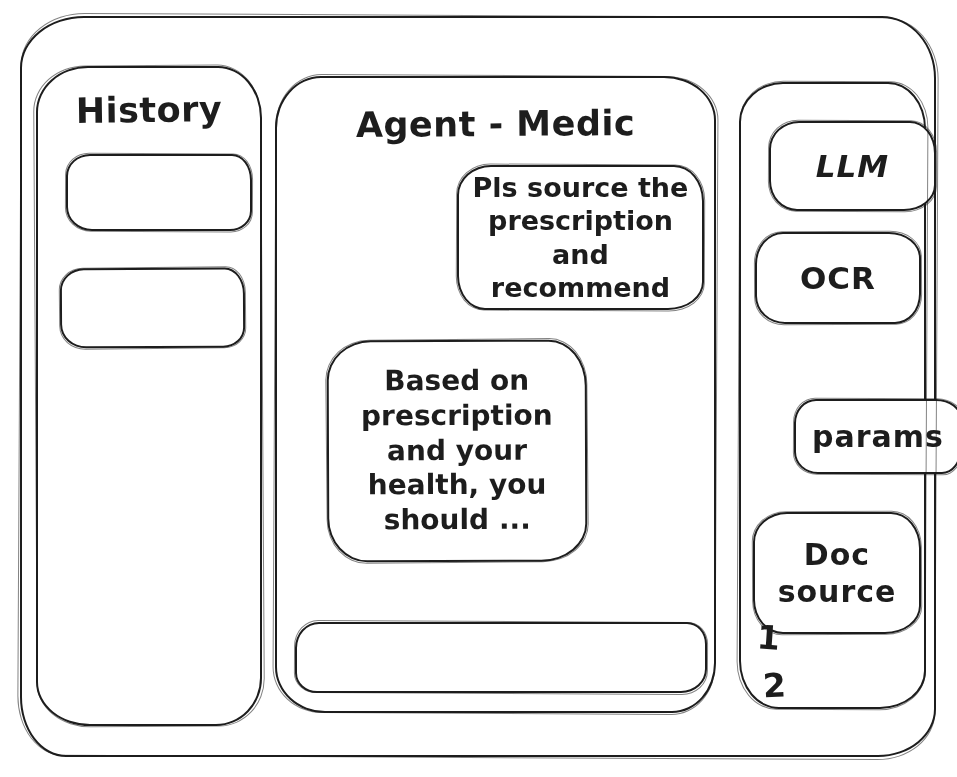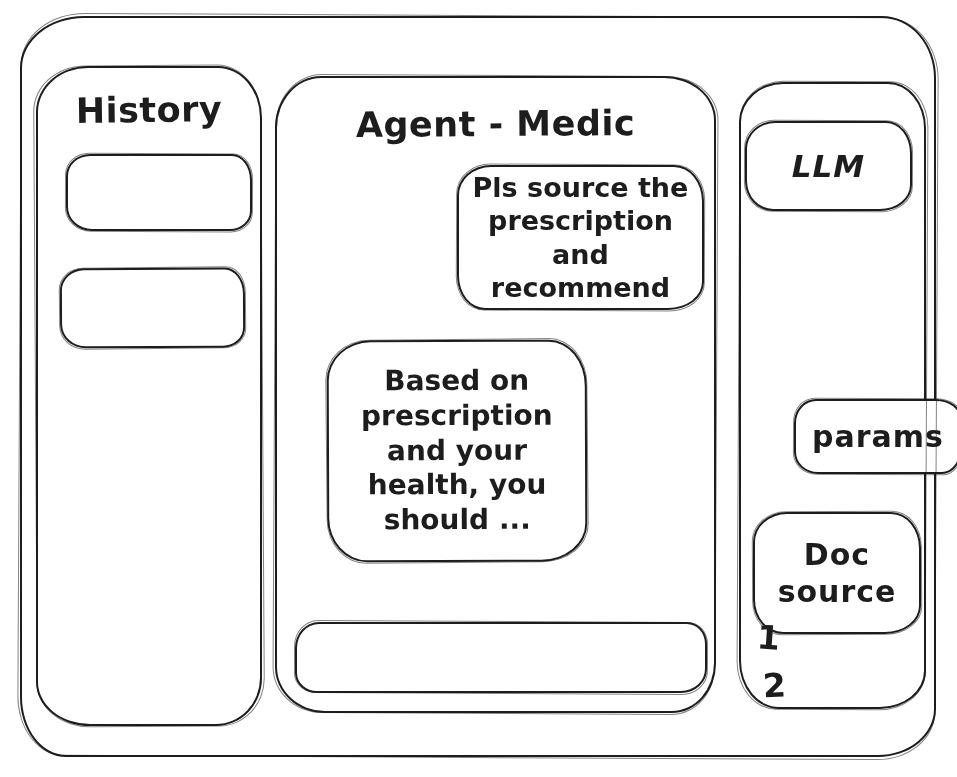--- a/index.html
+++ b/index.html
@@ -100,21 +100,21 @@
   .tool-box {
     display: flex;
     align-items: center;
     justify-content: center;
     text-align: center;
     font-weight: bold;
     font-size: 31px;
     letter-spacing: 1px;
     line-height: 1.25;
   }
-  .tool-llm    { left: 4px; top: 37px;  width: 167px; height: 90px;
+  .tool-llm    { left: 28px; top: 37px;  width: 167px; height: 90px;
                  border-radius: 30px 26px 32px 28px / 28px 32px 26px 30px;
                  font-style: italic; }
   .tool-ocr    { left: 14px; top: 148px; width: 166px; height: 92px;
                  border-radius: 28px 32px 26px 30px / 32px 26px 30px 28px; }
   .tool-params { left: 5px;  top: 315px; width: 168px; height: 75px;
                  border-radius: 22px 26px 20px 24px / 24px 20px 26px 22px;
                  font-size: 30px; margin-left: 48px; }
   .tool-doc    { left: 12px; top: 428px; width: 168px; height: 122px;
                  border-radius: 34px 30px 36px 30px / 30px 36px 28px 34px;
                  font-size: 30px; padding: 4px 22px; }
@@ -141,20 +141,21 @@
 
     <main class="sk chat-panel">
       <div class="panel-title chat-title">Agent - Medic</div>
       <div class="sk bubble bubble-user">Pls source the prescription and recommend</div>
       <div class="sk alt bubble bubble-assistant">Based on prescription and your health, you should ...</div>
       <div class="sk chat-input"></div>
     </main>
 
     <aside class="sk tools-panel">
       <div class="sk tool-box tool-llm">LLM</div>
+      <div class="sk alt tool-box tool-ocr">OCR</div>
       <div class="sk tool-box tool-params">params</div>
       <div class="sk alt tool-box tool-doc">Doc source</div>
       <div class="doc-num doc-num-1">1</div>
       <div class="doc-num doc-num-2">2</div>
     </aside>
 
   </div>
 </div>
 
 </body></html>

